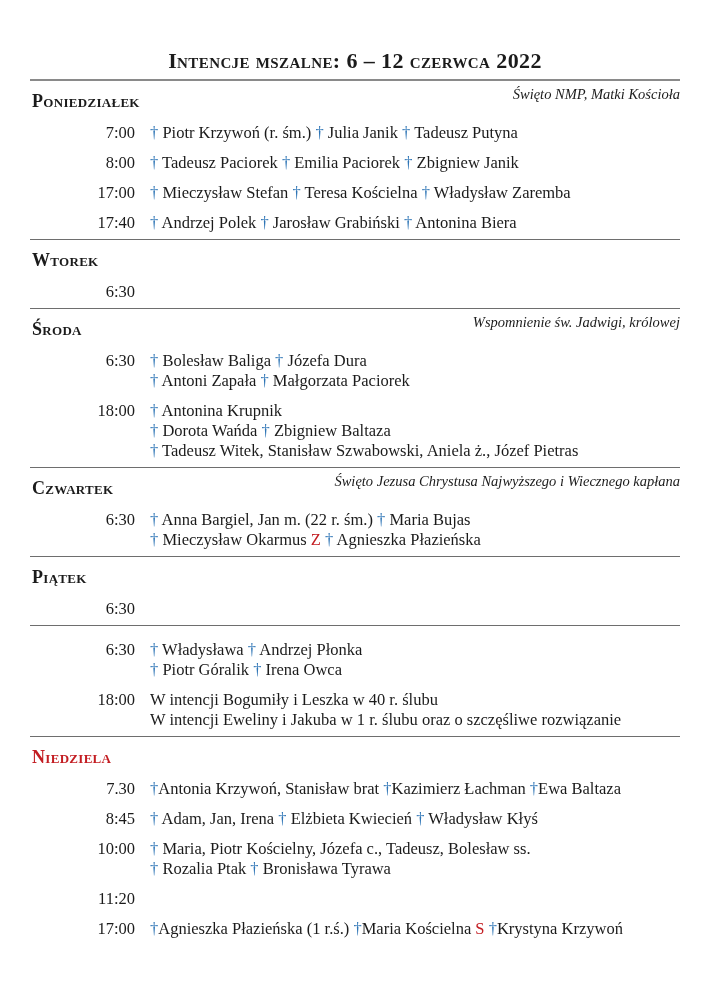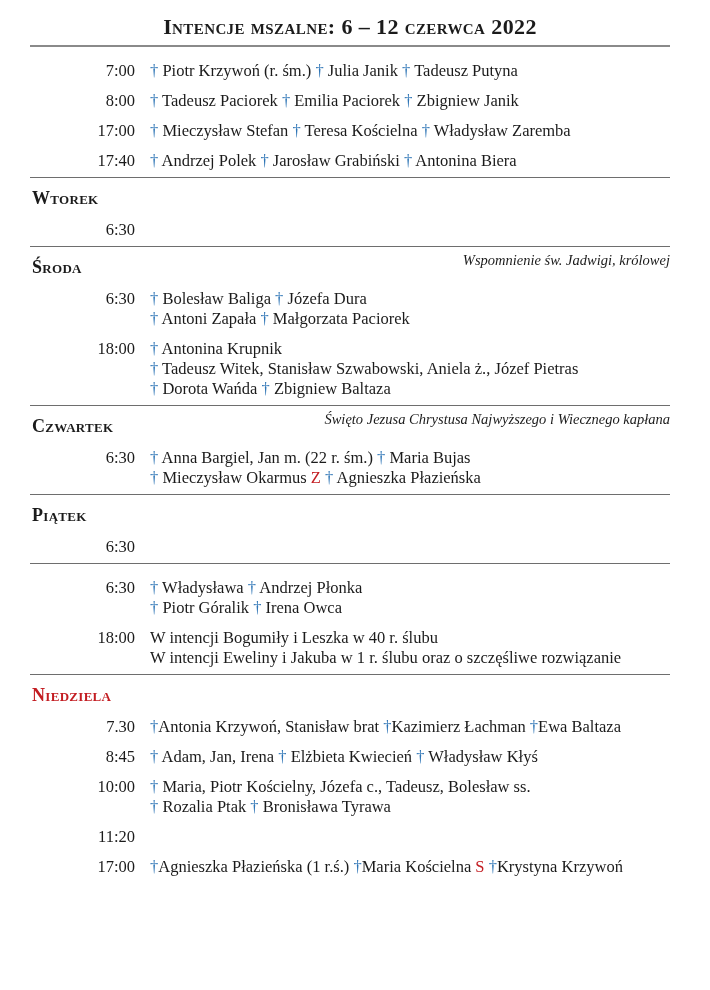--- a/index.html
+++ b/index.html
@@ -7,21 +7,21 @@
     --accent-red:#c31d22;
     --ink:#1b1b1b;
     --rule:#6e6e6e;
   }
   html,body{margin:0;padding:0;background:#ffffff;}
   body{
     width:710px;height:990px;overflow:hidden;
     color:var(--ink);
     font-family:"Liberation Serif","DejaVu Serif",serif;
   }
-  .page{padding:14px 40px 0 30px;}
+  .page{padding:14px 30px 0 30px;margin-top:34px;}
   h1.title{
     margin:0;text-align:center;
     font-size:22px;font-weight:bold;font-variant:small-caps;
     letter-spacing:0.4px;line-height:26px;
     padding-bottom:5px;border-bottom:2px solid #8a8a8a;
   }
   section.day{padding:4px 0 6px 0;}
   section.day + section.day{border-top:1.5px solid var(--rule);}
   .day-head{display:flex;align-items:flex-start;min-height:28px;}
   .day-name{
@@ -41,20 +41,24 @@
   .c-cross{color:var(--accent-blue);}
   .c-red{color:var(--accent-red);}
 </style>
 </head>
 <body>
 
 <div class="page">
   <h1 class="title">Intencje mszalne: 6 – 12 czerwca 2022</h1>
   <div>
       <section class="day">
+        <div class="day-head">
+          <h2 class="day-name">Poniedziałek</h2>
+          <div class="feast">Święto NMP, Matki Kościoła</div>
+        </div>
         <div class="mass">
           <div class="time">7:00</div>
           <div class="lines">
             <div class="line"><span class="c-cross">† </span><span>Piotr Krzywoń (r. śm.) </span><span class="c-cross">† </span><span>Julia Janik </span><span class="c-cross">† </span><span>Tadeusz Putyna</span></div>
           </div>
         </div>
         <div class="mass">
           <div class="time">8:00</div>
           <div class="lines">
             <div class="line"><span class="c-cross">† </span><span>Tadeusz Paciorek </span><span class="c-cross">† </span><span>Emilia Paciorek </span><span class="c-cross">† </span><span>Zbigniew Janik</span></div>
@@ -90,22 +94,22 @@
           <div class="time">6:30</div>
           <div class="lines">
             <div class="line"><span class="c-cross">† </span><span>Bolesław Baliga </span><span class="c-cross">† </span><span>Józefa Dura</span></div>
             <div class="line"><span class="c-cross">† </span><span>Antoni Zapała </span><span class="c-cross">† </span><span>Małgorzata Paciorek</span></div>
           </div>
         </div>
         <div class="mass">
           <div class="time">18:00</div>
           <div class="lines">
             <div class="line"><span class="c-cross">† </span><span>Antonina Krupnik</span></div>
+            <div class="line"><span class="c-cross">† </span><span>Dorota Wańda </span><span class="c-cross">† </span><span>Zbigniew Baltaza</span></div>
             <div class="line"><span class="c-cross">† </span><span>Tadeusz Witek, Stanisław Szwabowski, Aniela ż., Józef Pietras</span></div>
-            <div class="line"><span class="c-cross">† </span><span>Dorota Wańda </span><span class="c-cross">† </span><span>Zbigniew Baltaza</span></div>
           </div>
         </div>
       </section>
       <section class="day">
         <div class="day-head">
           <h2 class="day-name">Czwartek</h2>
           <div class="feast">Święto Jezusa Chrystusa Najwyższego i Wiecznego kapłana</div>
         </div>
         <div class="mass">
           <div class="time">6:30</div>

